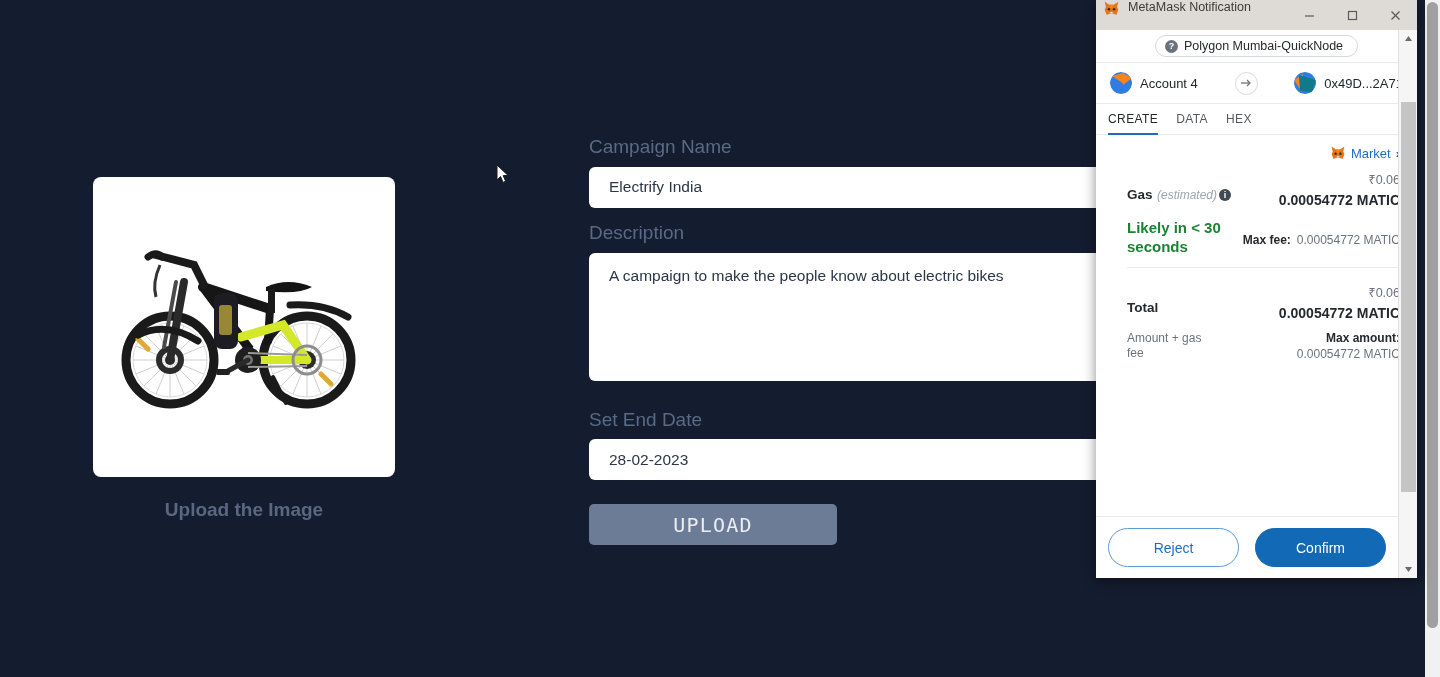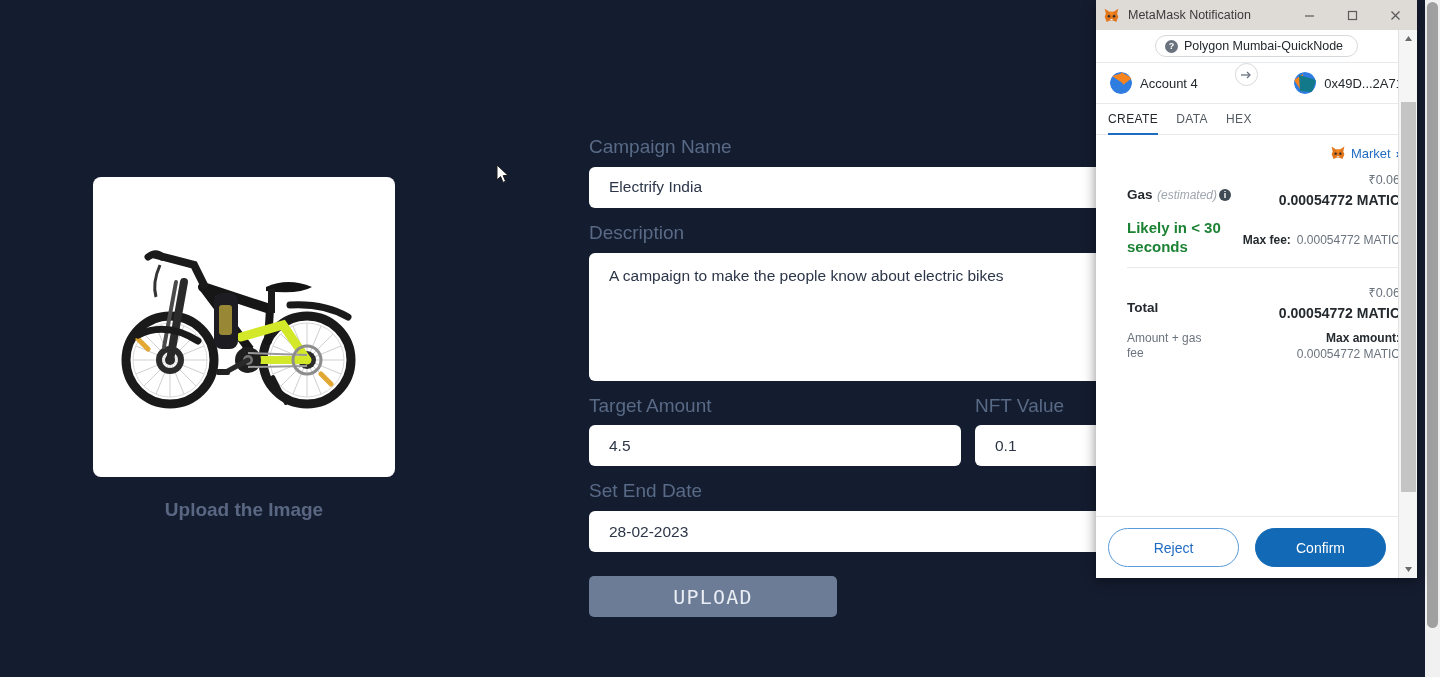--- a/index.html
+++ b/index.html
@@ -170,21 +170,21 @@
     width: 321px; height: 578px;
     background: #ffffff;
     box-shadow: 0 2px 12px rgba(0,0,0,.45);
     display: flex; flex-direction: column;
     font-family: "Liberation Sans", sans-serif;
     overflow: hidden;
   }
   #mm-titlebar {
     height: 30px;
     background: #dedad6;
-    display: flex; align-items: center;
+    display: flex; align-items: flex-start;
     flex: 0 0 auto;
   }
   #mm-fox-title { width: 17px; height: 17px; margin-left: 7px; }
   #mm-title-text {
     margin-left: 8px;
     font-size: 12.5px;
     color: #3b3b3b;
   }
   #mm-winbtns { margin-left: auto; display: flex; }
   .mm-winbtn {
@@ -223,21 +223,21 @@
     background: #6a737d;
     color: #fff;
     font-size: 9px;
     display: flex; align-items: center; justify-content: center;
     font-weight: 700;
   }
 
   
   #mm-accounts {
     height: 41px;
-    display: flex; 
+    display: flex; align-items: center;
     padding: 0 14px;
     border-bottom: 1px solid #e7e9eb;
   }
   .mm-acct { display: flex; align-items: center; gap: 8px; }
   .mm-acct-name { font-size: 13px; color: #24292e; white-space: nowrap; }
   #mm-arrow-circle {
     width: 23px; height: 23px;
     border: 1px solid #d6d9dc;
     border-radius: 50%;
     display: flex; align-items: center; justify-content: center;
@@ -490,30 +490,20 @@
     <div class="field-label">Campaign Name</div>
     <input class="text-input" type="text" value="Electrify India" style="">
 
     <div class="gap"></div>
 
     <div class="field-label">Description</div>
     <textarea class="text-area" style="">A campaign to make the people know about electric bikes</textarea>
 
     <div class="gap"></div>
 
-    <div class="row2">
-      <div id="target-wrap">
-        <div class="field-label">Target Amount</div>
-        <input class="text-input" type="text" value="4.5" style="">
-      </div>
-      <div id="nft-wrap">
-        <div class="field-label">NFT Value</div>
-        <input class="text-input" type="text" value="0.1" style="">
-      </div>
-    </div>
 
     <div class="gap"></div>
 
     <div class="field-label">Set End Date</div>
     <div id="date-wrap">
       <input class="text-input" type="text" value="28-02-2023" style="">
       <div id="date-icon"></div>
     </div>
 
     <button id="upload-button">UPLOAD</button>

